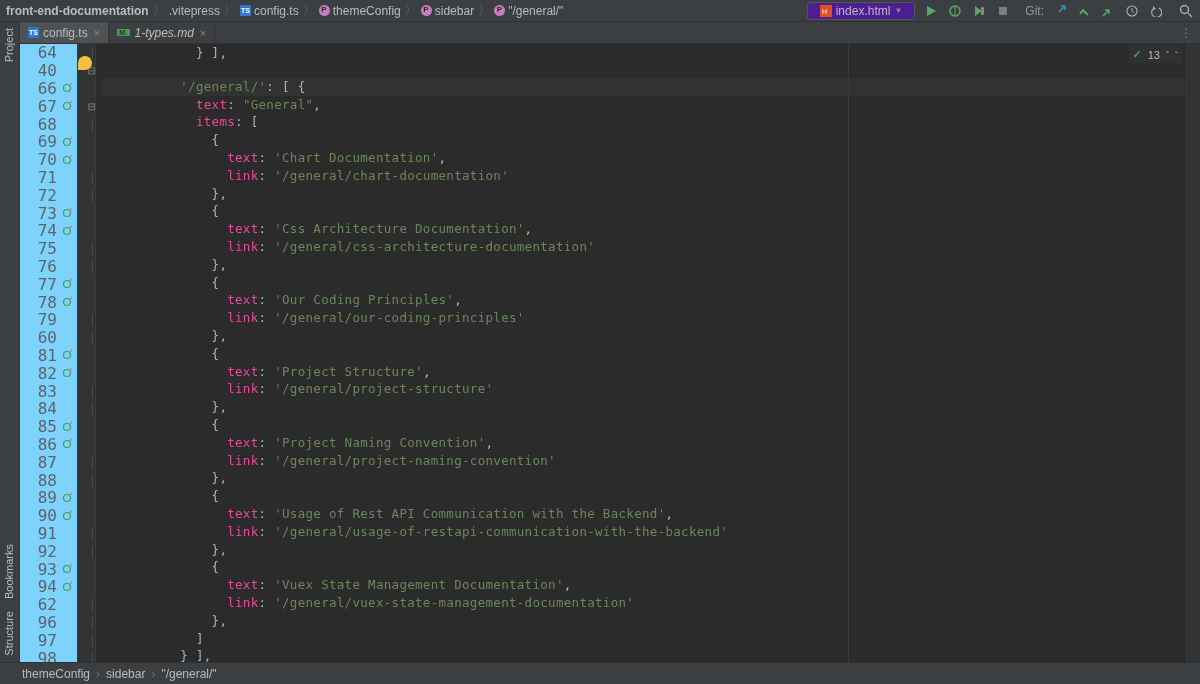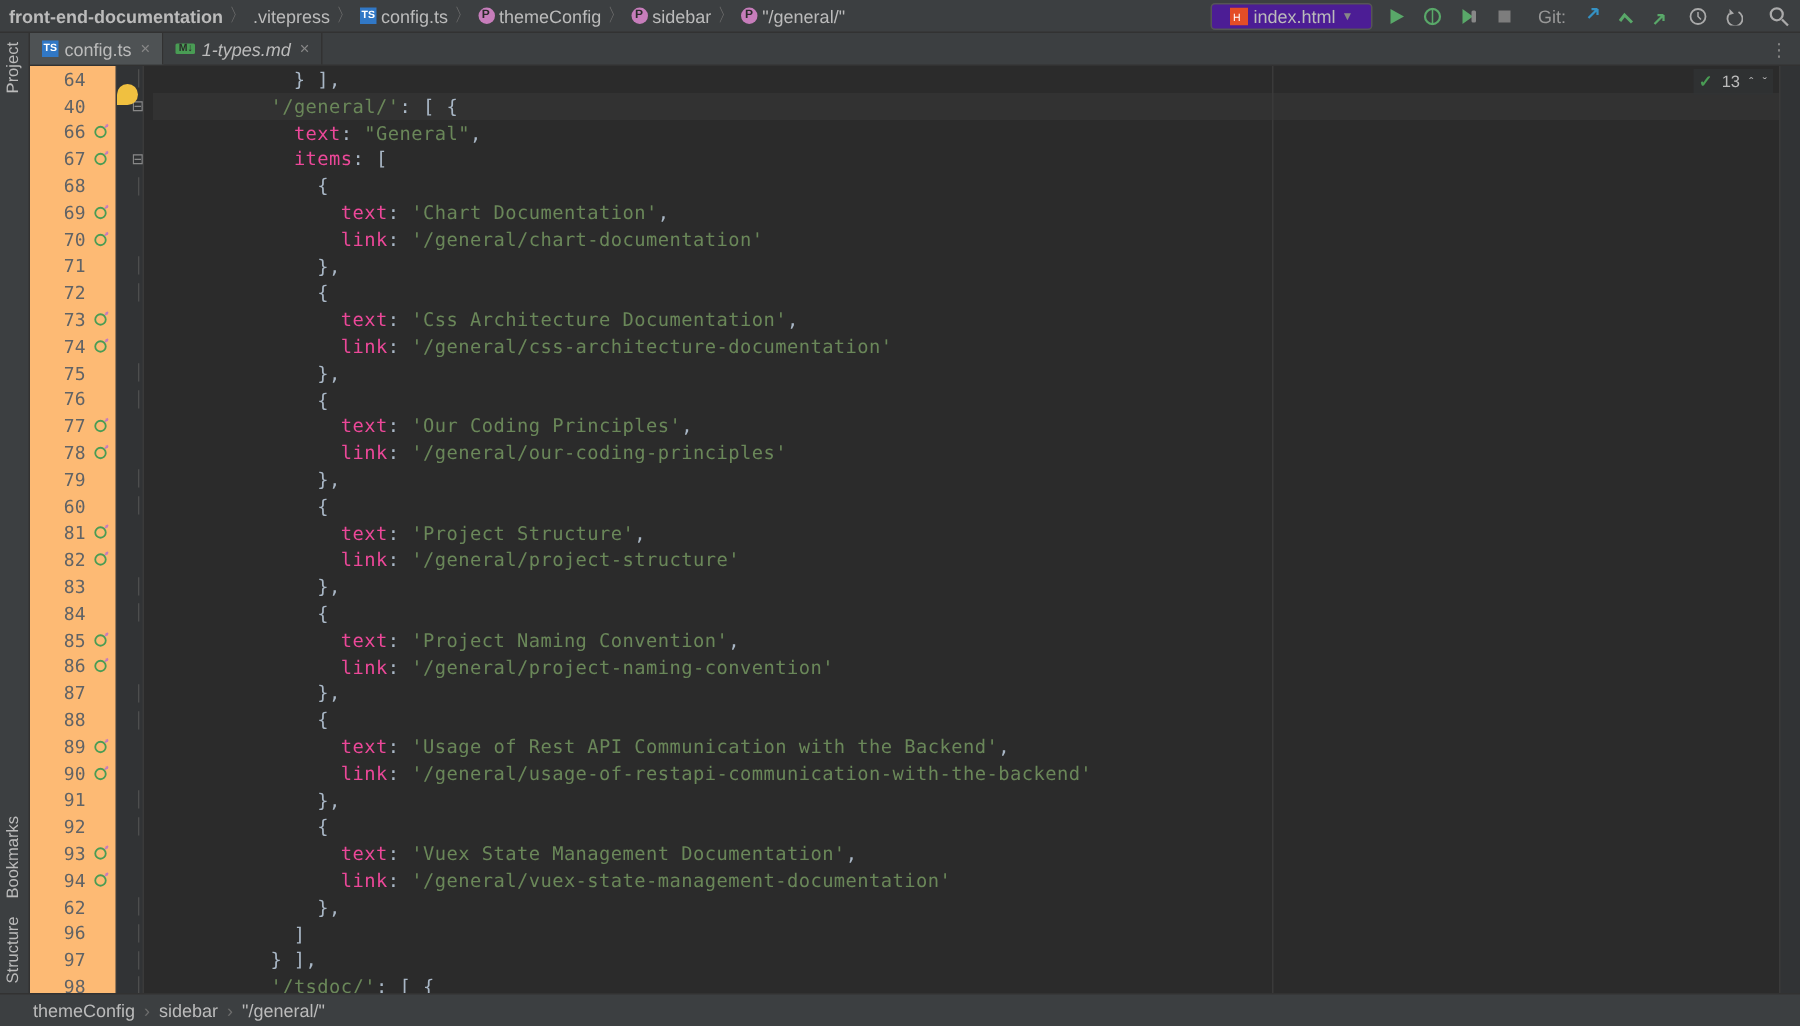--- a/index.html
+++ b/index.html
@@ -48,40 +48,40 @@
 .tab.active { background: #4e5254; }
 .tab-close { color: #888; font-size: 11px; margin-left: 2px; }
 .tab-icon-md { background: #499c54; color: #2b2b2b; font-size: 7px; font-weight: bold; padding: 0 2px; border-radius: 1px; }
 .tabs-menu { margin-left: auto; padding: 0 8px; display:flex; align-items:center; color:#888; cursor:pointer; }
 .editor-area {
   position: absolute; left: 20px; top: 44px; right: 0; bottom: 22px;
   display: flex;
   background: #2b2b2b;
 }
 .gutter {
-  width: 58px; background: #fdba74;
+  width: 58px; background: #7dd3fc;
   border-right: 1px solid #3a3a3a;
   font-family: "Menlo", "Consolas", monospace;
-  font-size: 12px;
+  font-size: 16px;
 }
 .gutter2 {
   width: 18px; background: #313335;
   border-right: 1px solid #3a3a3a;
 }
 .ln { height: 17.8px; display:flex; align-items:center; justify-content: flex-end; padding-right: 20px; color: #606366; position: relative; }
 .ln .marker { position:absolute; right: 3px; width: 12px; height: 12px; display:flex; align-items:center; justify-content:center; }
 .fold { position:absolute; right:2px; color:#888; font-size:10px; }
 .code {
   flex: 1;
   font-family: "Menlo", "Consolas", monospace;
   font-size: 12.5px; line-height: 17.8px;
   white-space: pre; padding-left: 6px;
   letter-spacing: 0.3px;
 }
-.code .hl { background: #323232; display: inline-block; width: 100%; }
+.code .hl { background: #323232; display: inline-block; width: 100%; margin-top: 16px; }
 .s { color: #6a8759; }
 .k { color: #ec4899; }
 .d { color: #a9b7c6; }
 .u { text-decoration-color: #555; }
 .right-gutter {
   position: absolute; right: 0; top: 44px; width: 14px; bottom: 22px;
   background: #313335; border-left: 1px solid #3a3a3a;
 }
 .problem-ind {
   position: absolute; top: 46px; right: 18px;

